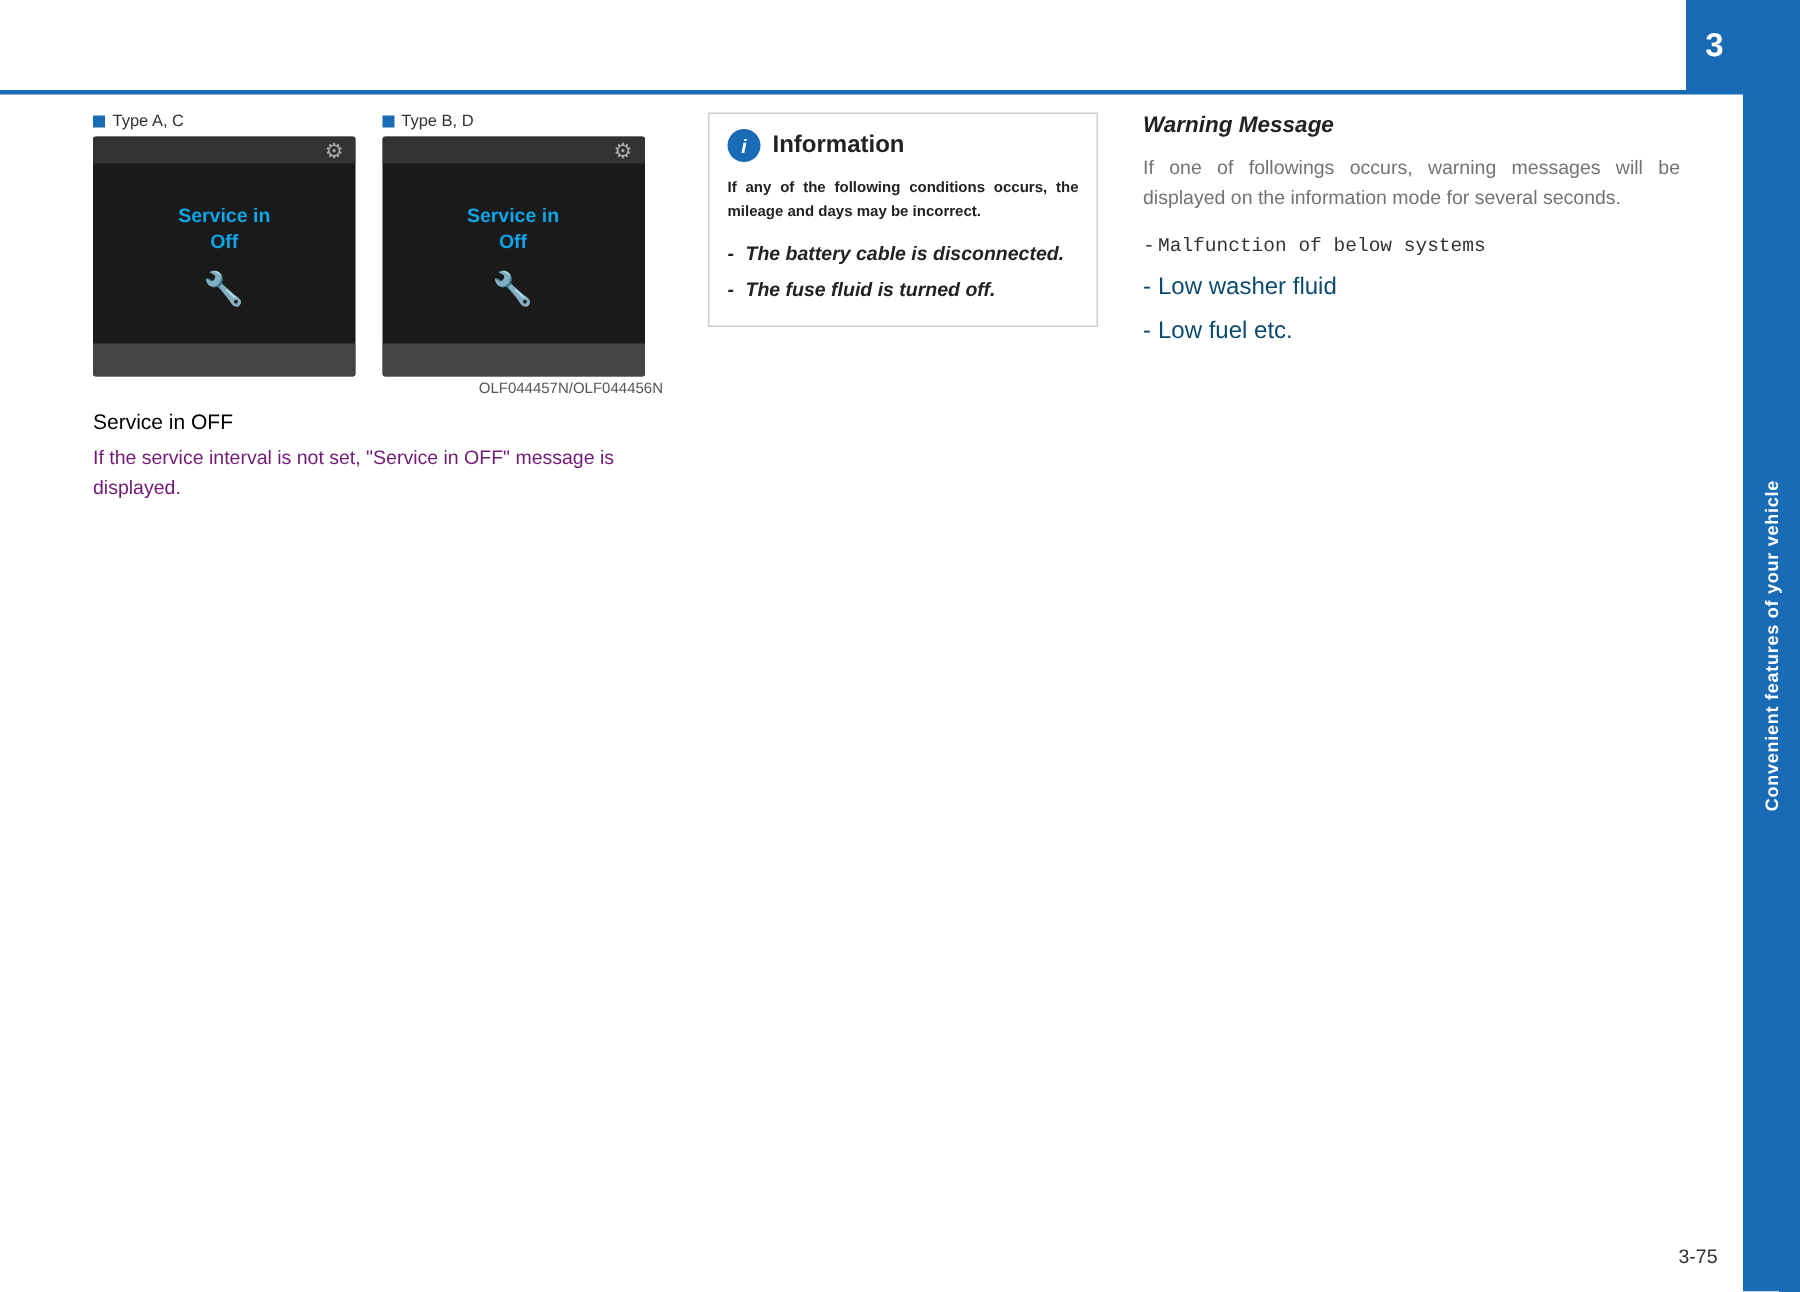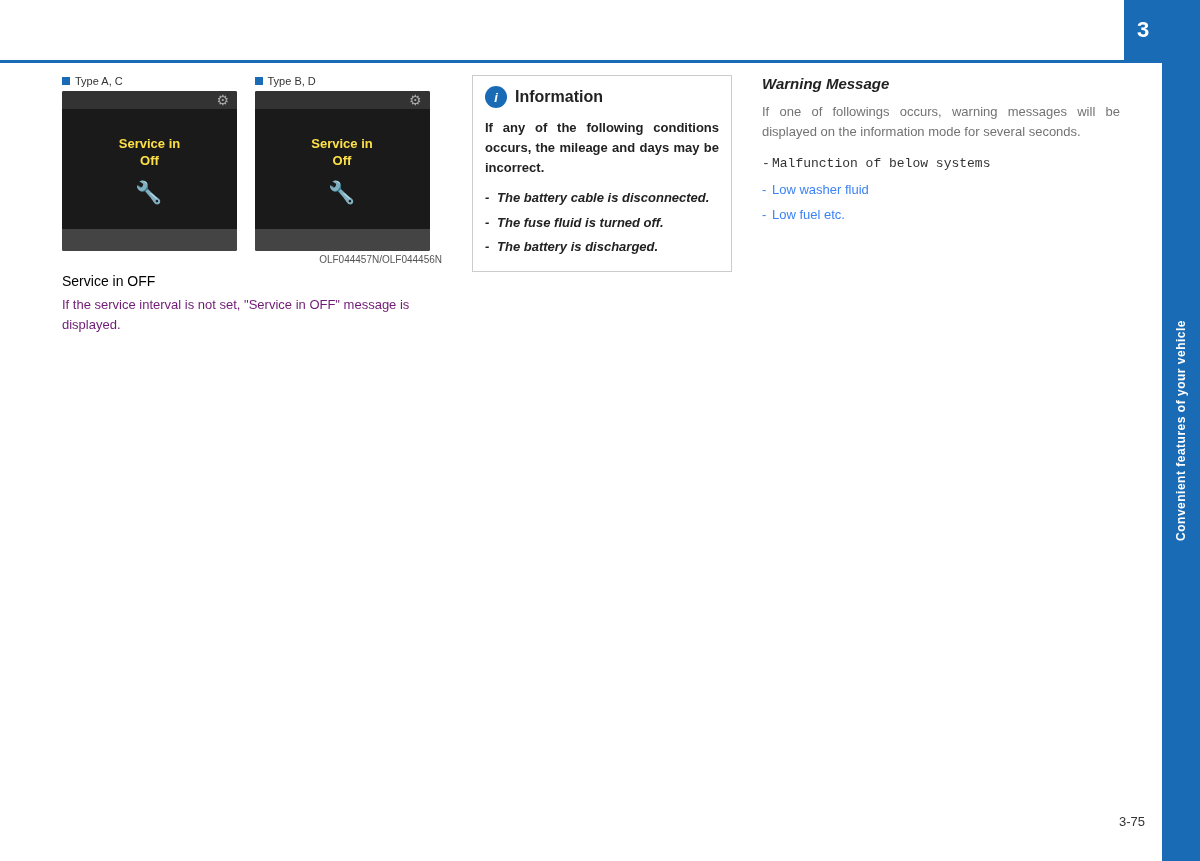--- a/index.html
+++ b/index.html
@@ -58,21 +58,21 @@
       align-items: center;
       justify-content: center;
       color: white;
       font-size: 22px;
       font-weight: bold;
     }
 
     
     .page-number {
       position: absolute;
-      bottom: 32px;
+      bottom: 16px;
       right: 55px;
       font-size: 13px;
       color: #333;
       text-align: right;
     }
 
     
     .main-content {
       position: absolute;
       top: 75px;
@@ -133,21 +133,21 @@
     }
 
     .service-image .screen-content {
       display: flex;
       flex-direction: column;
       align-items: center;
       gap: 6px;
     }
 
     .service-image .service-text {
-      color: #fde047;
+      color: #0ea5e9;
       font-size: 13px;
       font-weight: bold;
       text-align: center;
       line-height: 1.3;
     }
 
     .service-image .wrench-icon {
       color: #888;
       font-size: 22px;
       margin-top: 4px;
@@ -233,21 +233,21 @@
       flex-shrink: 0;
     }
 
     .info-title {
       font-size: 16px;
       font-weight: bold;
       color: #222;
     }
 
     .info-intro {
-      font-size: 13px;
+      font-size: 10px;
       color: #222;
       line-height: 1.55;
       margin-bottom: 10px;
       font-weight: bold;
       text-align: justify;
     }
 
     .info-list {
       list-style: none;
       padding: 0;
@@ -327,22 +327,22 @@
     }
 
     .warning-sub-list li::before {
       content: '•';
       position: absolute;
       left: 0;
       color: #333;
     }
 
     .warning-dash-item {
-      font-size: 13px;
-      color: #3b82f6;
+      font-size: 16px;
+      color: #0c4a6e;
       line-height: 1.55;
       padding-left: 10px;
       position: relative;
       margin-top: 4px;
     }
 
     .warning-dash-item::before {
       content: '-';
       position: absolute;
       left: 0;
@@ -414,21 +414,20 @@
       <div class="info-header">
         <div class="info-icon">
           <span>i</span>
         </div>
         <span class="info-title">Information</span>
       </div>
       <div class="info-intro">If any of the following conditions occurs, the mileage and days may be incorrect.</div>
       <ul class="info-list">
         <li>The battery cable is disconnected.</li>
         <li>The fuse fluid is turned off.</li>
-        <li>The battery is discharged.</li>
       </ul>
     </div>
   </div>
 
   <div class="right-column">
     <div class="warning-title">Warning Message</div>
     <div class="warning-intro">If one of followings occurs, warning messages will be displayed on the information mode for several seconds.</div>
 
     <div class="warning-section">
       <div class="warning-main-dash">Malfunction of below systems</div>

